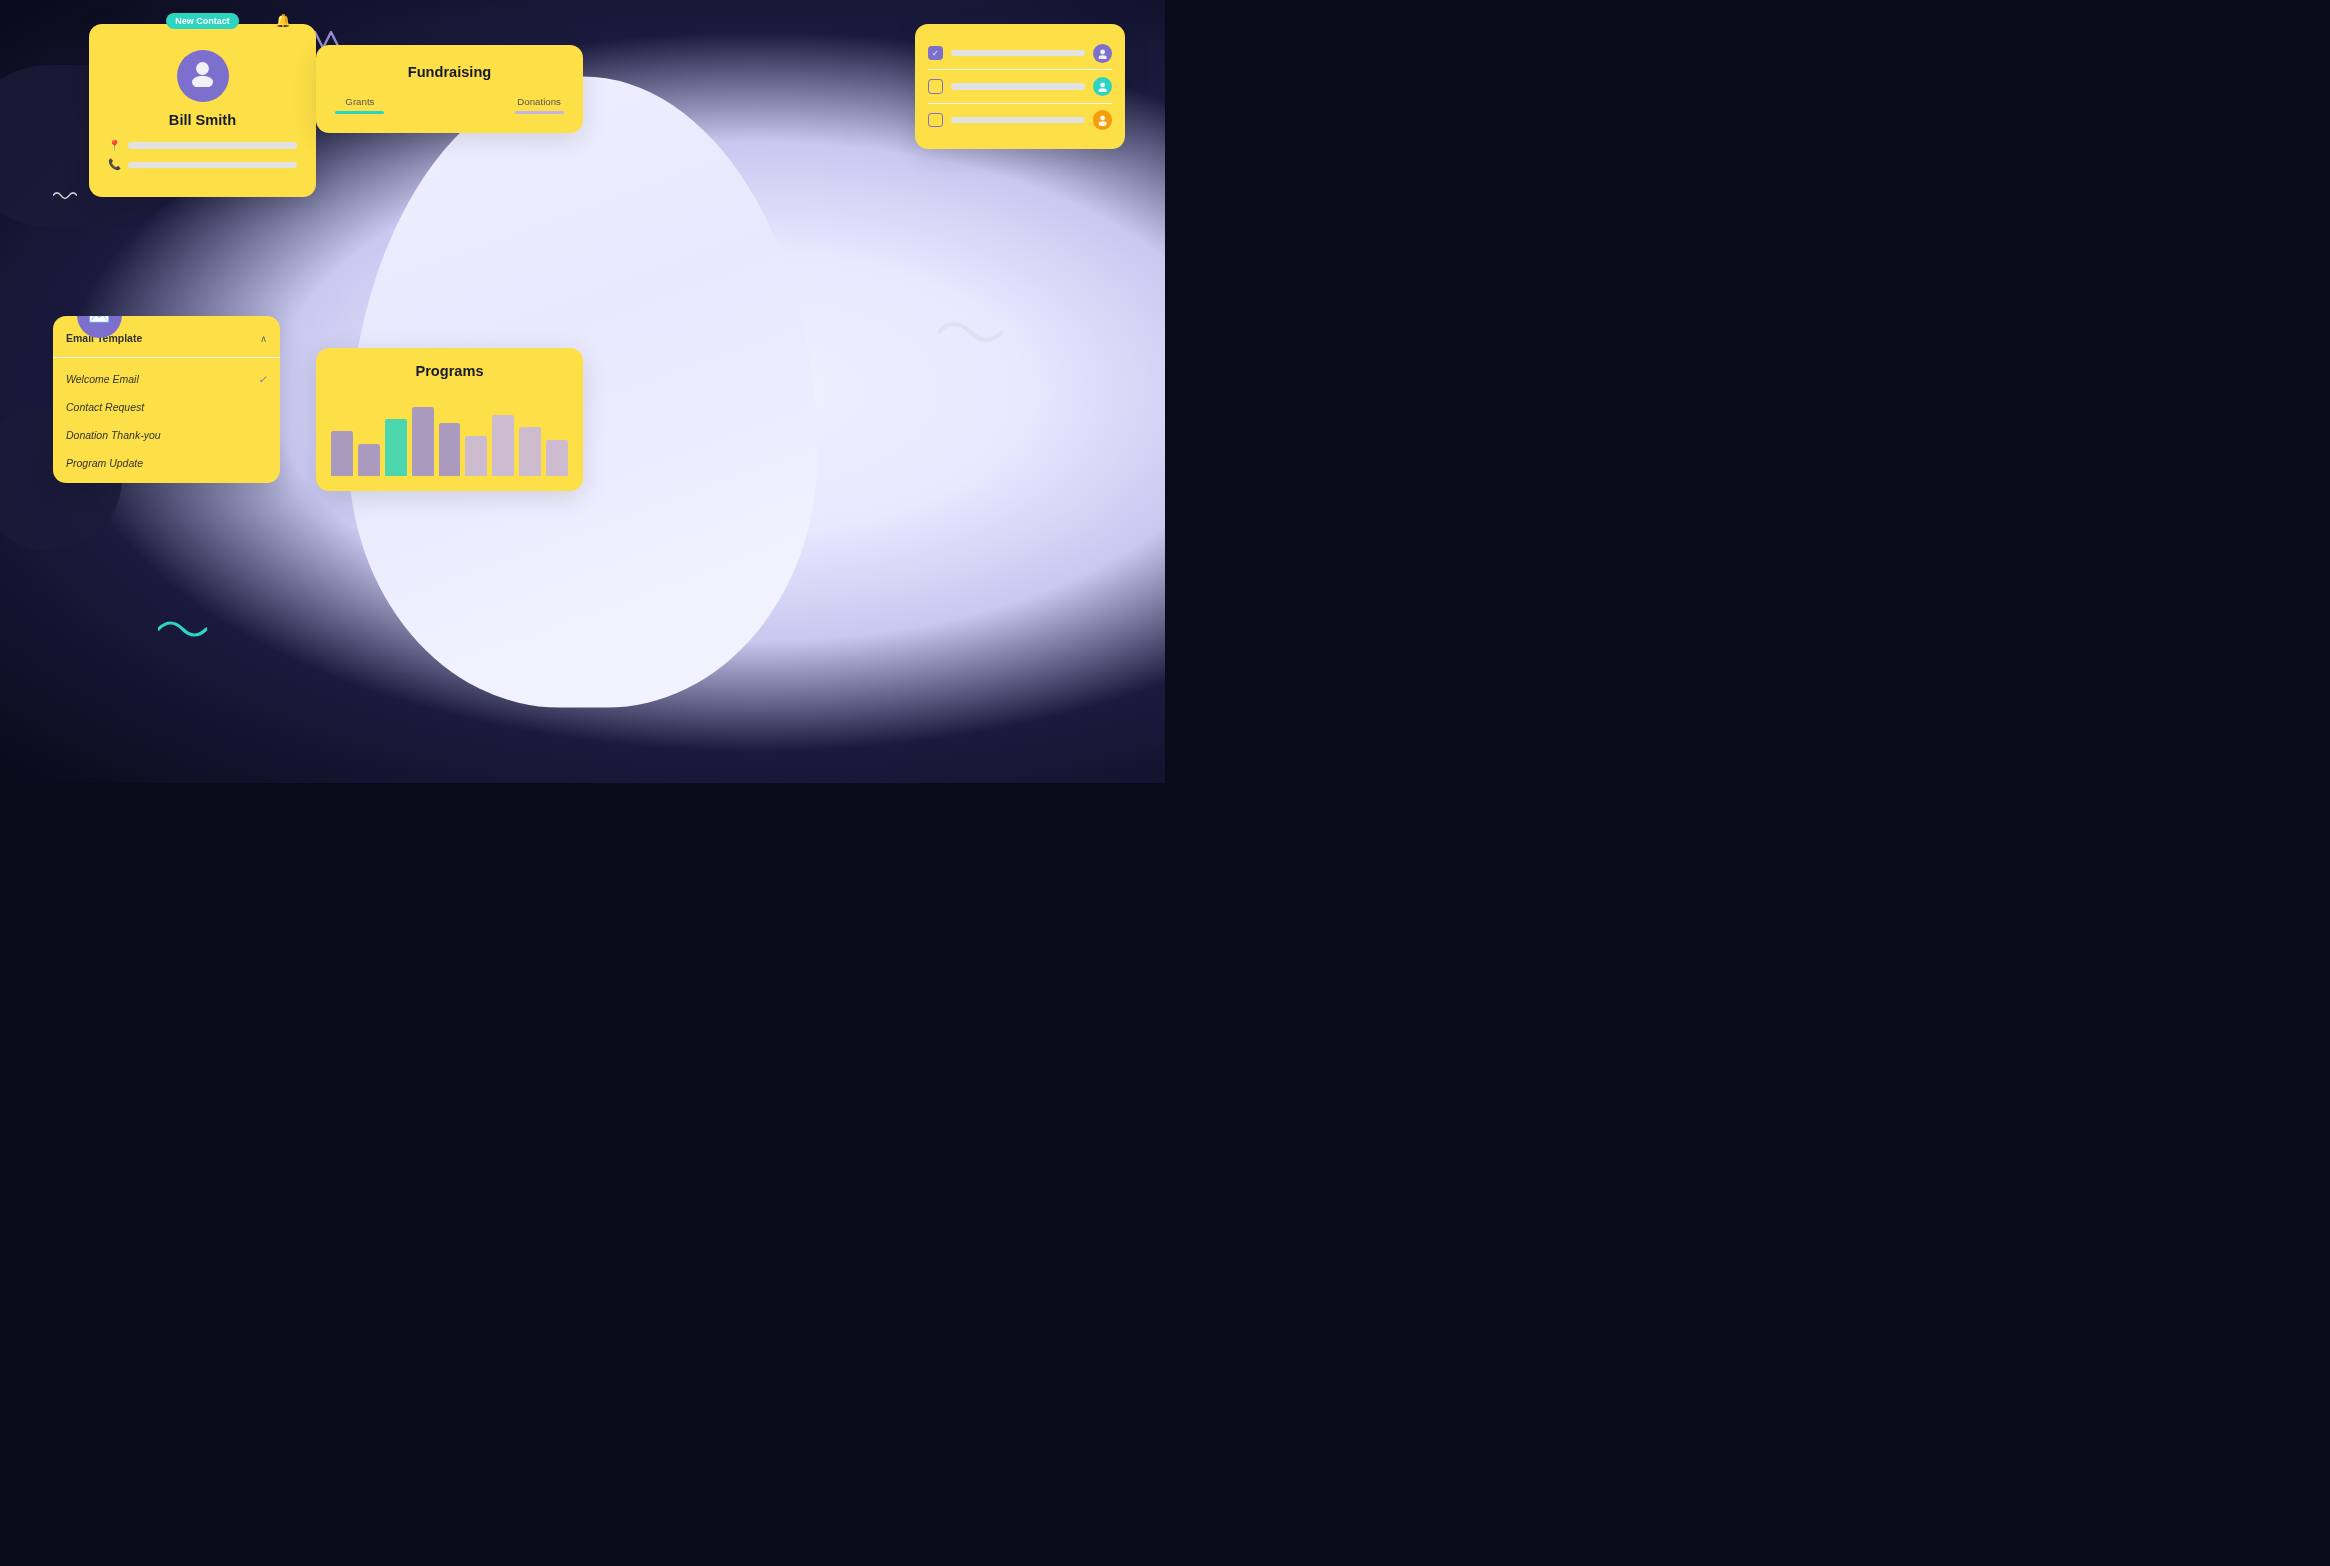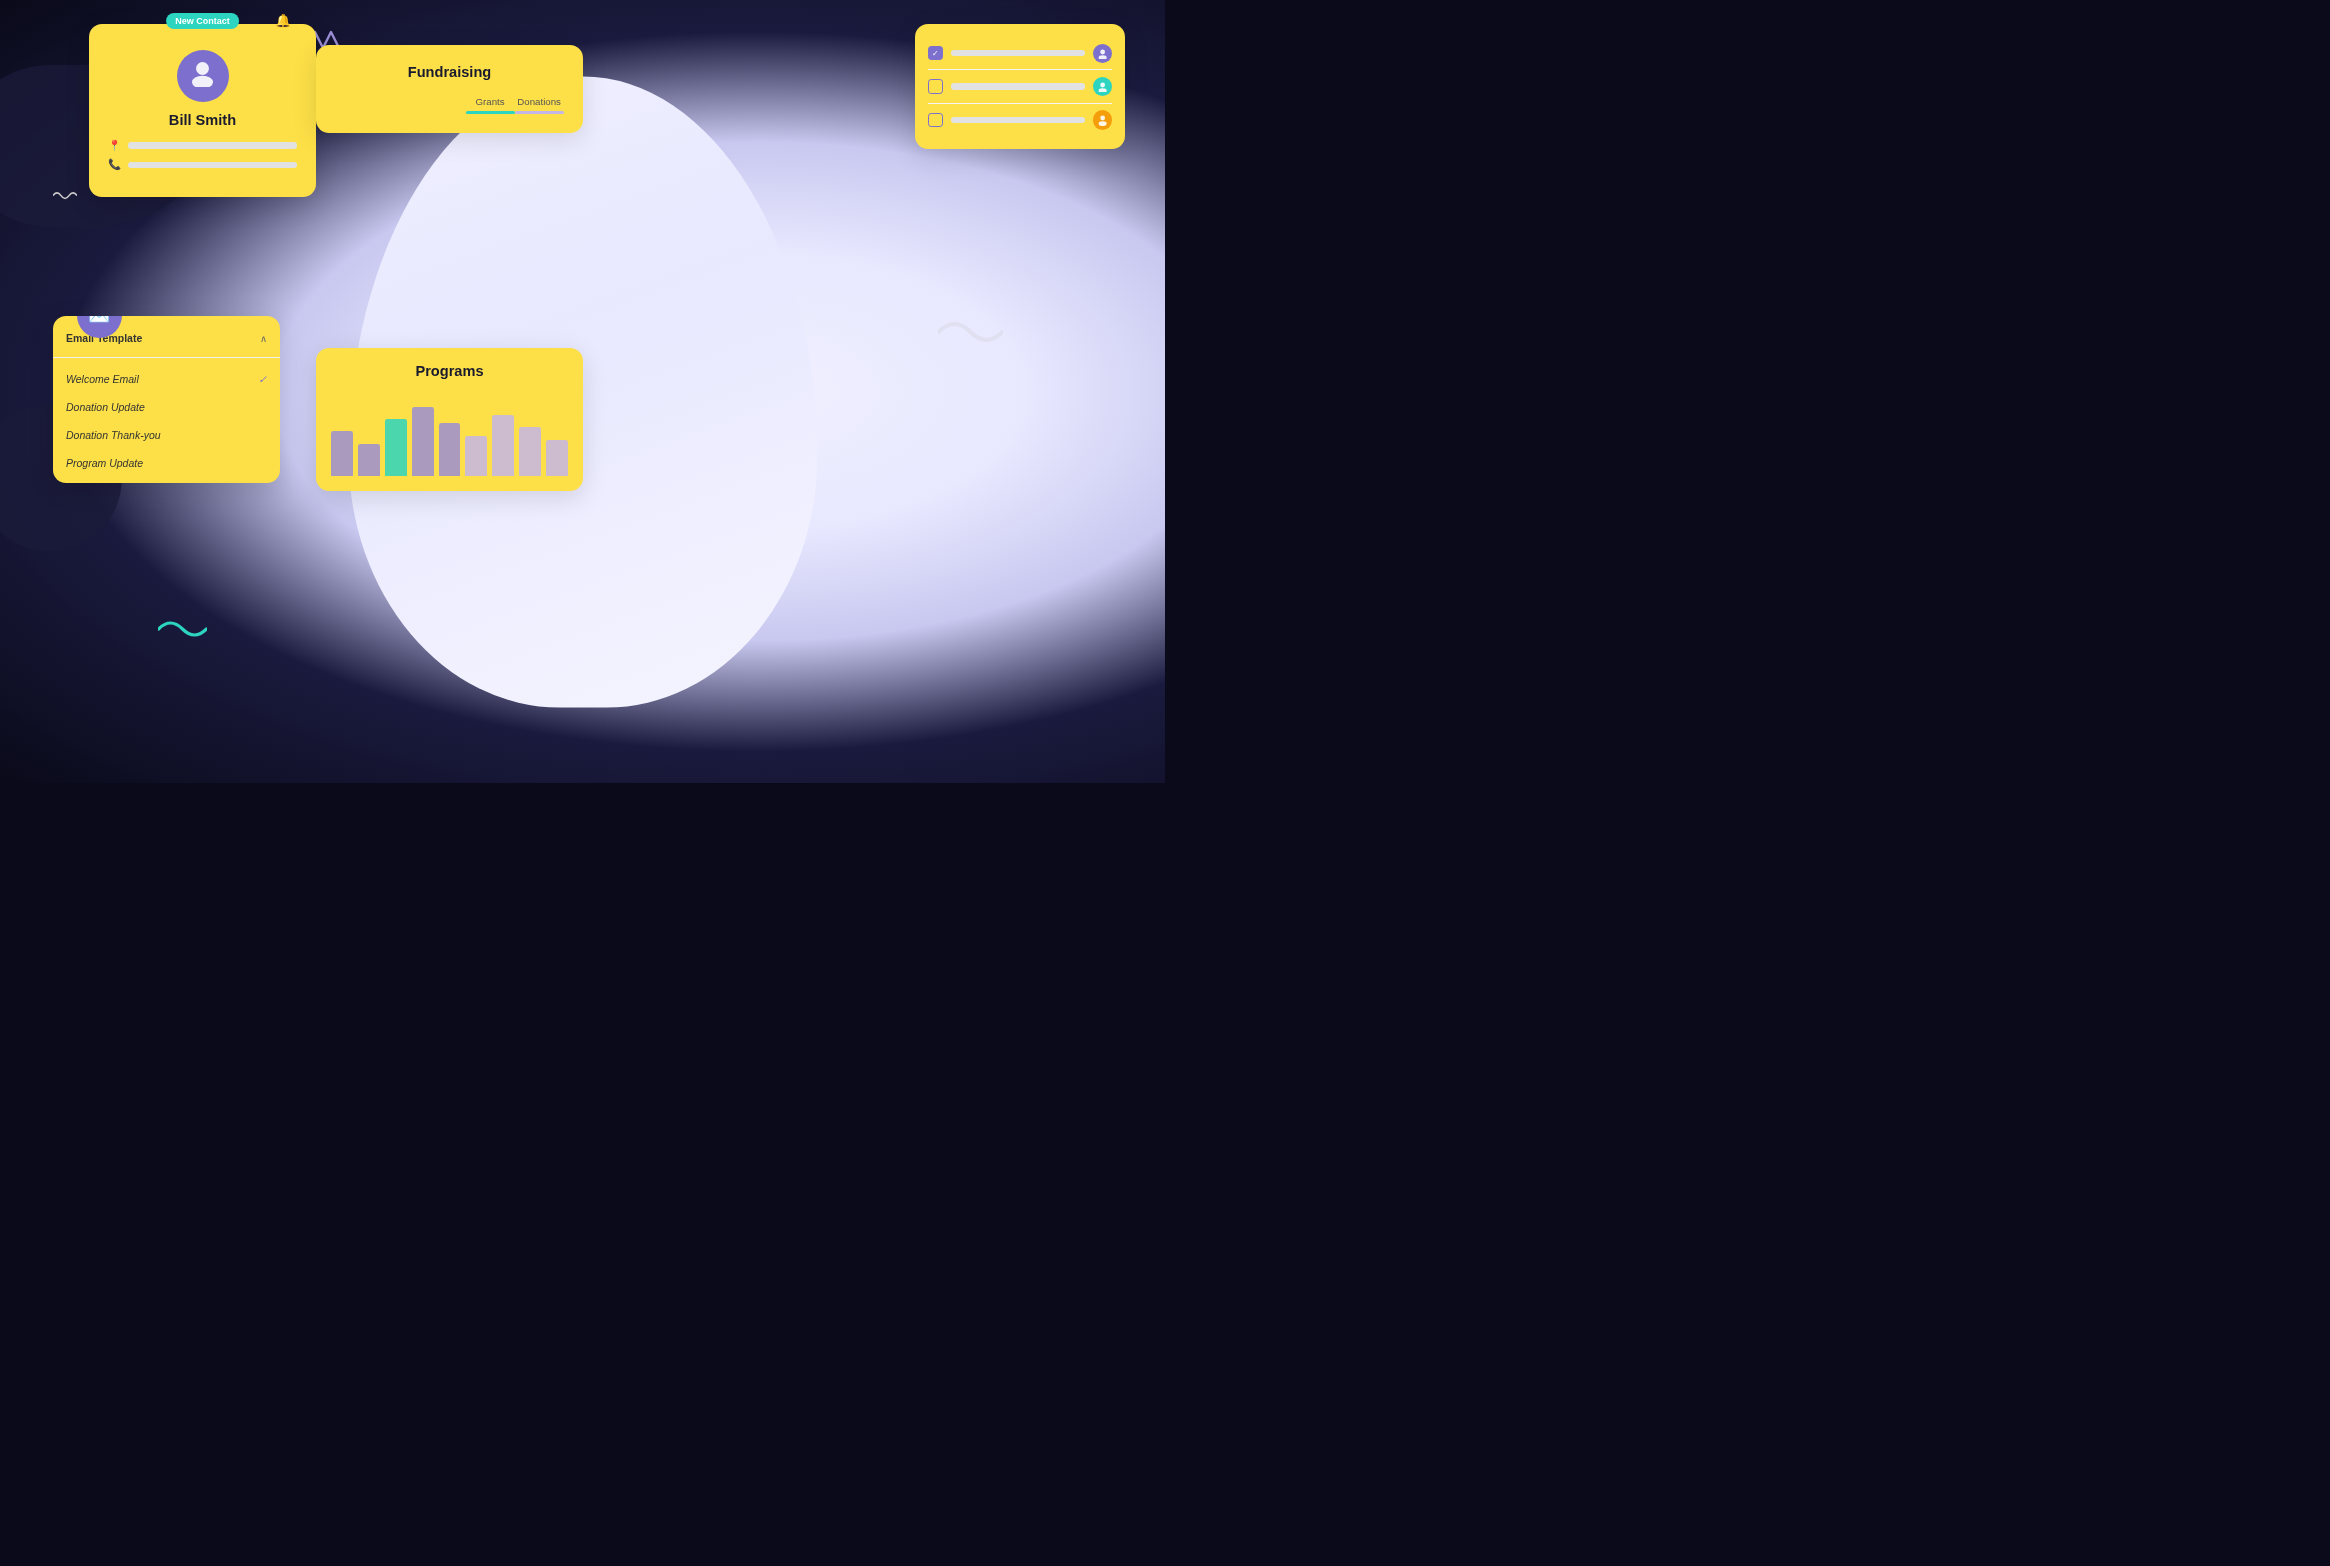--- a/index.html
+++ b/index.html
@@ -236,21 +236,21 @@
       top: 50%;
       left: 50%;
       transform: translate(-50%, -50%);
       font-size: 14.6px;
       font-weight: 700;
       color: #1a1a2e;
     }
 
     .legend-row {
       display: flex;
-      justify-content: flex-end;
+      justify-content: space-between;
       margin-top: 6.5px;
     }
 
     .legend-item {
       text-align: center;
     }
 
     .legend-label {
       font-size: 9.7px;
       color: #555;
@@ -451,21 +451,21 @@
     <span class="dropdown-label">Email Template</span>
     <span class="dropdown-chevron">∧</span>
   </div>
 
   <div class="dropdown-list">
     <div class="dropdown-item">
       <span>Welcome Email</span>
       <span class="check-icon">✓</span>
     </div>
     <div class="dropdown-item">
-      <span>Donation Update</span>
+      <span>Contact Request</span>
     </div>
     <div class="dropdown-item">
       <span>Donation Thank-you</span>
     </div>
     <div class="dropdown-item">
       <span>Program Update</span>
     </div>
   </div>
 </div>
 

